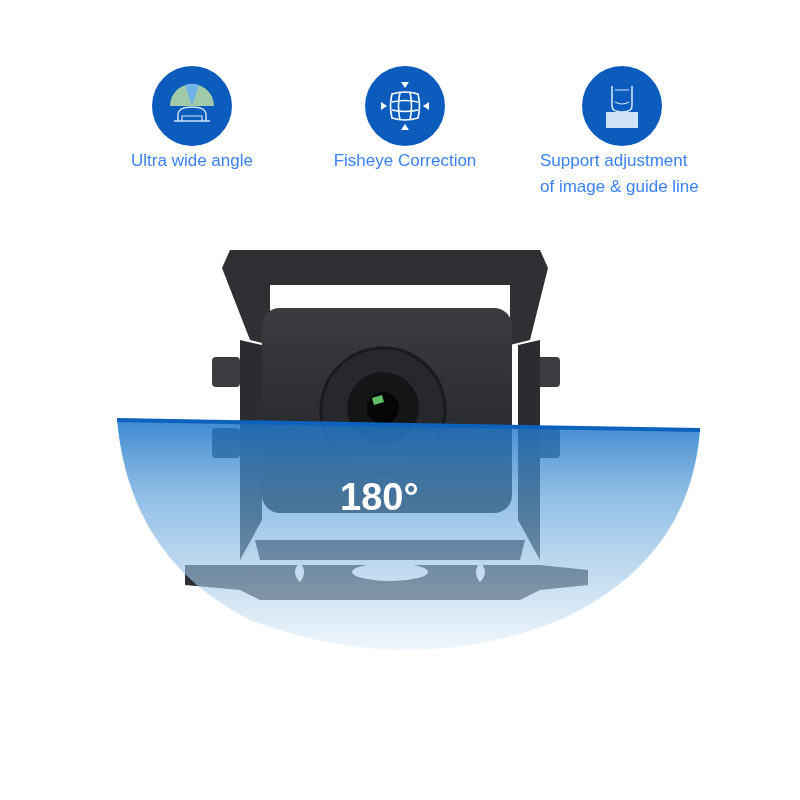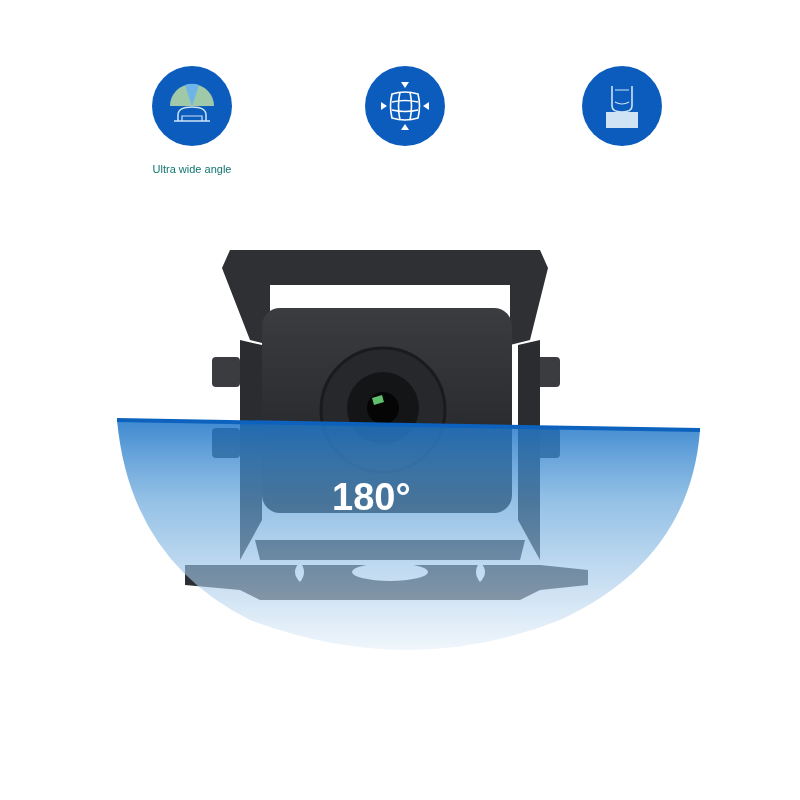--- a/index.html
+++ b/index.html
@@ -1,26 +1,26 @@
 <!DOCTYPE html>
 <html><head>
 <meta charset="utf-8">
 <style>
   html, body { margin: 0; padding: 0; background: #ffffff; }
   body { width: 800px; height: 800px; position: relative; overflow: hidden; font-family: "Liberation Sans", sans-serif; }
   .feature { position: absolute; top: 66px; width: 220px; text-align: center; }
   .feature .circle { width: 80px; height: 80px; border-radius: 50%; background: #0b5cbd; margin: 0 auto; position: relative; }
   .feature .circle svg { position: absolute; left: 0; top: 0; }
-  .feature .label { margin-top: 10px; font-size: 11px; line-height: 26px; color: #0f766e; }
+  .feature .label { margin-top: 2px; font-size: 17px; line-height: 26px; color: #3b82f6; }
   #f1 { left: 82px; }
   #f2 { left: 295px; }
   #f3 { left: 512px; }
   #f3 .label { text-align: left; padding-left: 28px; }
   .product { position: absolute; left: 0; top: 0; width: 800px; height: 800px; }
-  .deg { position: absolute; left: 332px; top: 476px; font-size: 38px; font-weight: bold; color: #ffffff; letter-spacing: 0px; }
+  .deg { position: absolute; left: 340px; top: 476px; font-size: 38px; font-weight: bold; color: #ffffff; letter-spacing: 0px; }
 </style>
 </head>
 <body>
 
 <div class="feature" id="f1">
   <div class="circle">
     <svg width="80" height="80" viewBox="0 0 80 80">
       <path d="M18 40 A22 22 0 0 1 62 40 Z" fill="#9fc9a8"></path>
       <path d="M40 40 L33 19 A22 22 0 0 1 47 19 Z" fill="#6fb4e8"></path>
       <path d="M26 49 q0 -8 14 -8 q14 0 14 8 v6 h4 M26 55 h-4 M26 49 v6 h28" fill="none" stroke="#cfe3f5" stroke-width="1.5"></path>
@@ -41,29 +41,36 @@
         <path d="M35 26 Q32 40 35 54 M45 26 Q48 40 45 54"></path>
       </g>
       <g fill="#ffffff">
         <polygon points="40,22 36,16 44,16"></polygon>
         <polygon points="40,58 36,64 44,64"></polygon>
         <polygon points="22,40 16,36 16,44"></polygon>
         <polygon points="58,40 64,36 64,44"></polygon>
       </g>
     </svg>
   </div>
+  <div class="label">
+    <div>Fisheye Correction</div>
+  </div>
 </div>
 
 <div class="feature" id="f3">
   <div class="circle">
     <svg width="80" height="80" viewBox="0 0 80 80">
       <path d="M30 20 v20 q0 6 10 6 q10 0 10 -6 v-20" fill="none" stroke="#cfe3f5" stroke-width="1.6"></path>
       <path d="M33 24 h14 M33 36 q7 4 14 0" fill="none" stroke="#cfe3f5" stroke-width="1.2"></path>
       <rect x="24" y="46" width="32" height="16" fill="#cfe3f5"></rect>
     </svg>
+  </div>
+  <div class="label">
+    <div>Support adjustment</div>
+    <div>of image &amp; guide line</div>
   </div>
 </div>
 
 <svg class="product" viewBox="0 0 800 800">
   <defs>
     <linearGradient id="fan" x1="0" y1="0" x2="0" y2="1">
       <stop offset="0" stop-color="#1c74c8" stop-opacity="0.85"></stop>
       <stop offset="0.35" stop-color="#5b9fd8" stop-opacity="0.65"></stop>
       <stop offset="1" stop-color="#e6f0f9" stop-opacity="0.6"></stop>
     </linearGradient>

